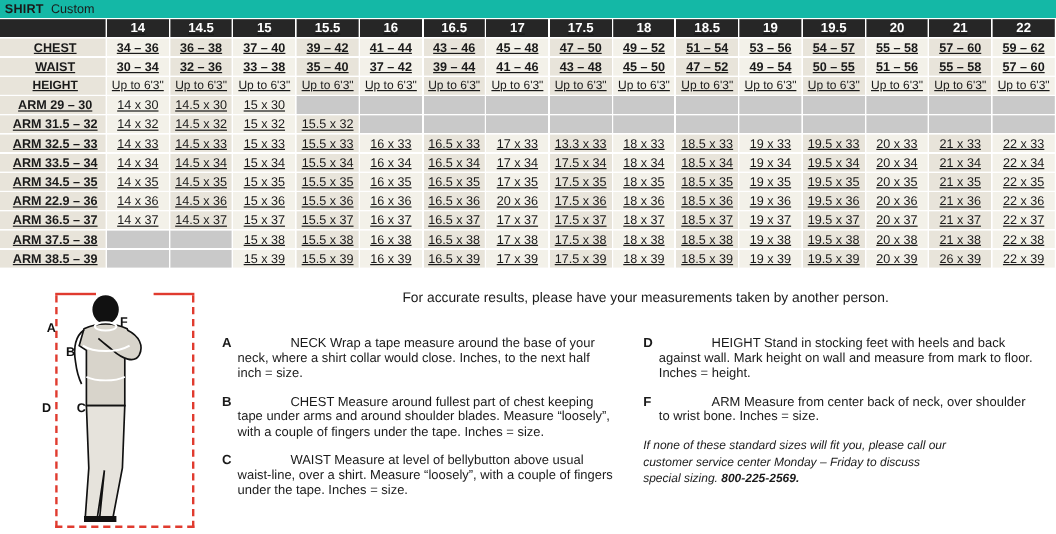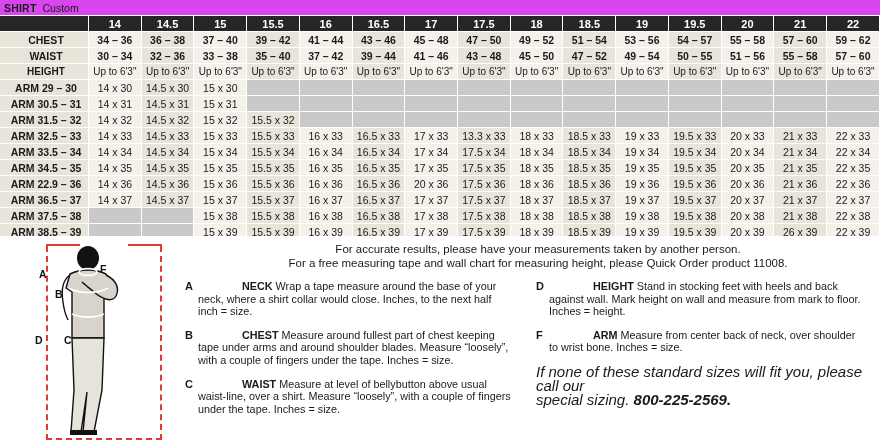--- a/index.html
+++ b/index.html
@@ -9,35 +9,36 @@
     font-family:"Liberation Sans", sans-serif;
     font-size:11px;
     color:#1a1a1a;
     overflow:hidden;
   }
   .wrap{width:880px;height:445px;position:relative;}
 
   
   .titlebar{
     height:15px;
-    background:#d946ef;
+    background:#14b8a6;
     border-bottom:1px solid #ffffff;
     display:flex;align-items:center;
     padding-left:4px;
     font-size:10.5px;
   }
   .titlebar .t1{font-weight:bold;letter-spacing:.2px;}
   .titlebar .t2{margin-left:6px;}
 
   
   table.size{
     border-collapse:collapse;
     width:880px;
     table-layout:fixed;
     font-size:10.5px;
+    text-decoration:underline;
   }
   table.size td,table.size th{
     padding:0;
     height:15px;
     text-align:center;
     vertical-align:middle;
     border-right:1px solid #ffffff;
     border-bottom:1px solid #ffffff;
     white-space:nowrap;
     overflow:hidden;
@@ -96,23 +97,23 @@
   .cols{
     position:absolute;left:185px;top:44px;width:680px;
     display:flex;gap:22px;
   }
   .col{width:330px;}
   .item{display:flex;margin-bottom:11px;}
   .item .key{
     width:13px;flex:0 0 13px;font-weight:bold;font-size:11px;
   }
   .item .body{font-size:10.8px;line-height:12.6px;}
-  .item .body b{font-weight:bold;padding-left:44px;}
+  .item .body b{font-weight:normal;padding-left:44px;}
   .note{
-    font-style:italic;font-size:15px;line-height:14px;margin-top:2px;
+    font-style:italic;font-size:10px;line-height:14px;margin-top:2px;
   }
   .note b{font-weight:bold;}
   svg{display:block;}
 </style>
 </head>
 <body>
 
 <div class="wrap">
 
   <div class="titlebar">
@@ -208,38 +209,20 @@
           <td class="c-gy"></td>
           <td class="c-gy"></td>
           <td class="c-gy"></td>
           <td class="c-gy"></td>
           <td class="c-gy"></td>
           <td class="c-gy"></td>
           <td class="c-gy"></td>
           <td class="c-gy"></td>
         </tr>
         <tr class="armrow">
-          <td class="rowhead">ARM 30.5 – 31</td>
-          <td class="c-lt">14 x 31</td>
-          <td class="c-dk">14.5 x 31</td>
-          <td class="c-lt">15 x 31</td>
-          <td class="c-gy"></td>
-          <td class="c-gy"></td>
-          <td class="c-gy"></td>
-          <td class="c-gy"></td>
-          <td class="c-gy"></td>
-          <td class="c-gy"></td>
-          <td class="c-gy"></td>
-          <td class="c-gy"></td>
-          <td class="c-gy"></td>
-          <td class="c-gy"></td>
-          <td class="c-gy"></td>
-          <td class="c-gy"></td>
-        </tr>
-        <tr class="armrow">
           <td class="rowhead">ARM 31.5 – 32</td>
           <td class="c-lt">14 x 32</td>
           <td class="c-dk">14.5 x 32</td>
           <td class="c-lt">15 x 32</td>
           <td class="c-dk">15.5 x 32</td>
           <td class="c-gy"></td>
           <td class="c-gy"></td>
           <td class="c-gy"></td>
           <td class="c-gy"></td>
           <td class="c-gy"></td>
@@ -408,21 +391,20 @@
       </svg>
       <span class="lbl" style="left:9px;top:26px;">A</span>
       <span class="lbl" style="left:70px;top:21px;">F</span>
       <span class="lbl" style="left:25px;top:46px;">B</span>
       <span class="lbl" style="left:5px;top:92px;">D</span>
       <span class="lbl" style="left:34px;top:92px;">C</span>
     </div>
 
     <div class="intro">
       <div>For accurate results, please have your measurements taken by another person.</div>
-      <div>For a free measuring tape and wall chart for measuring height, please Quick Order product 11008.</div>
     </div>
 
     <div class="cols">
       <div class="col" id="col-left">
           <div class="item">
             <div class="key">A</div>
             <div class="body"><b>NECK</b>  Wrap a tape measure around the base of your neck, where a shirt collar would close. Inches, to the next half inch = size.</div>
           </div>
           <div class="item">
             <div class="key">B</div>
@@ -437,19 +419,20 @@
           <div class="item">
             <div class="key">D</div>
             <div class="body"><b>HEIGHT</b>  Stand in stocking feet with heels and back against wall. Mark height on wall and measure from mark to floor. Inches = height.</div>
           </div>
           <div class="item">
             <div class="key">F</div>
             <div class="body"><b>ARM</b>  Measure from center back of neck, over shoulder to wrist bone. Inches = size.</div>
           </div>
           <div class="note">
             <div>If none of these standard sizes will fit you, please call our</div>
+            <div>customer service center Monday – Friday to discuss</div>
             <div>special sizing. <b>800-225-2569.</b></div>
           </div>
         </div>
     </div>
 
   </div>
 </div>
 
 </body></html>

